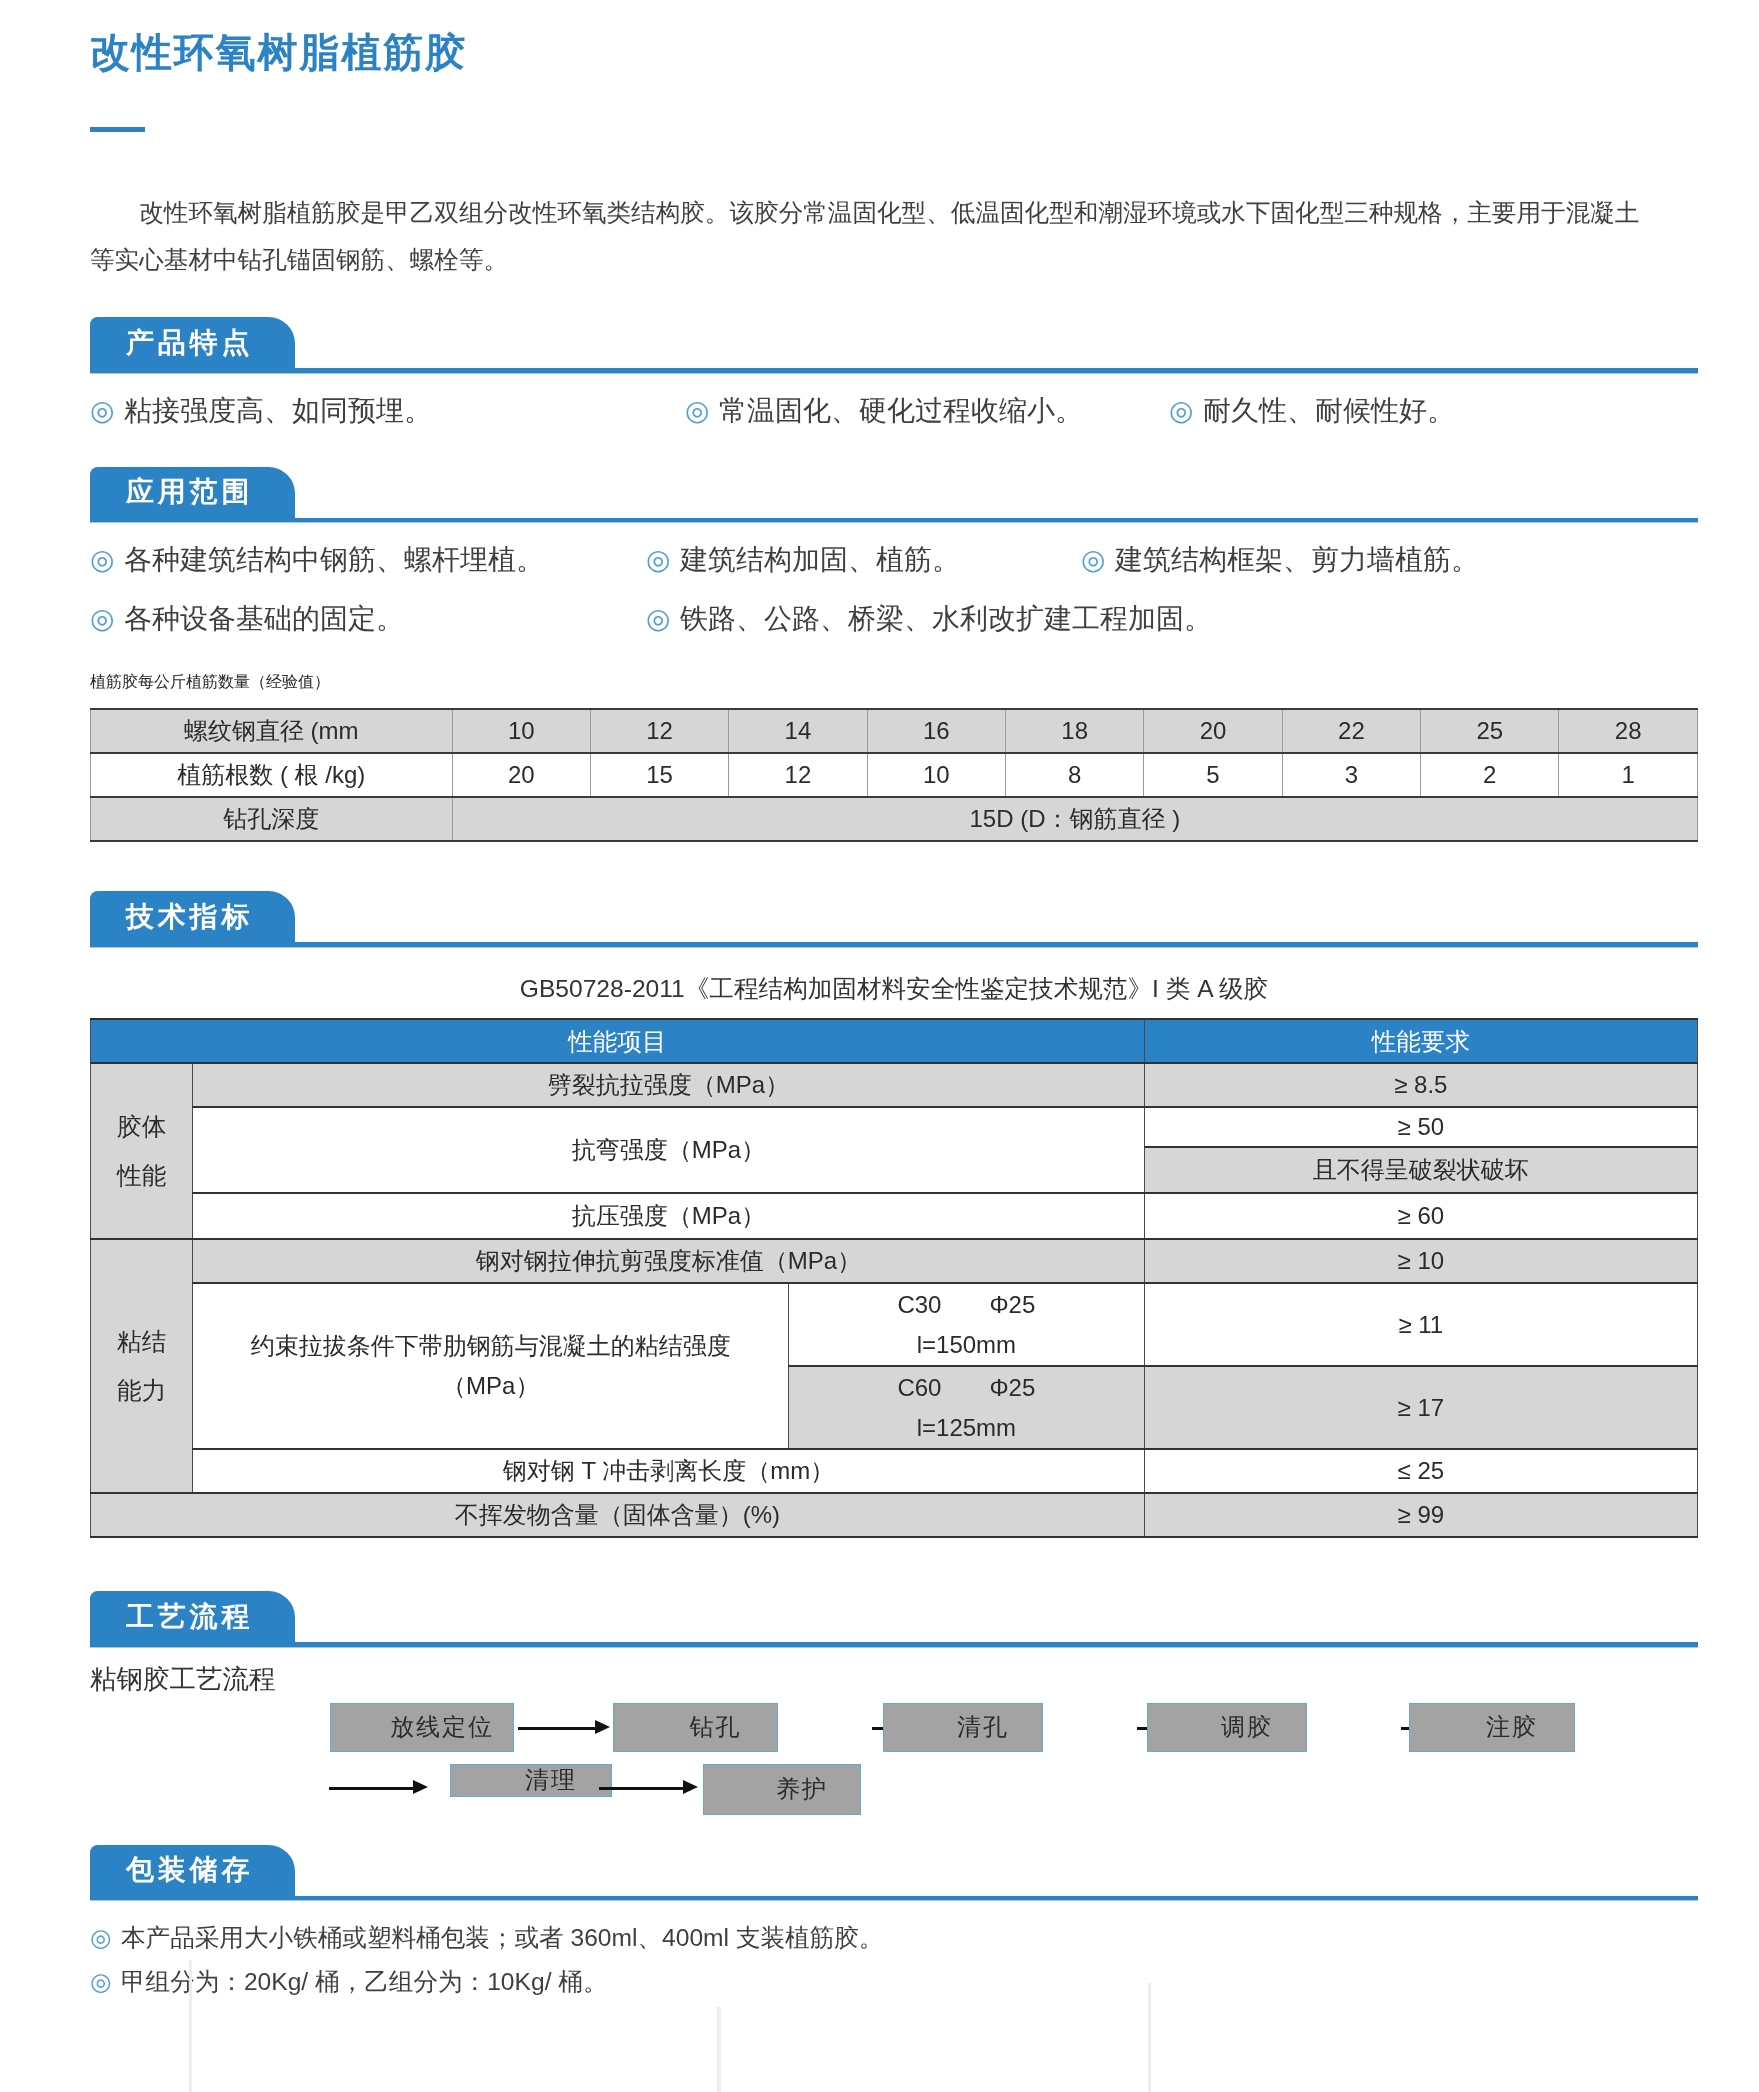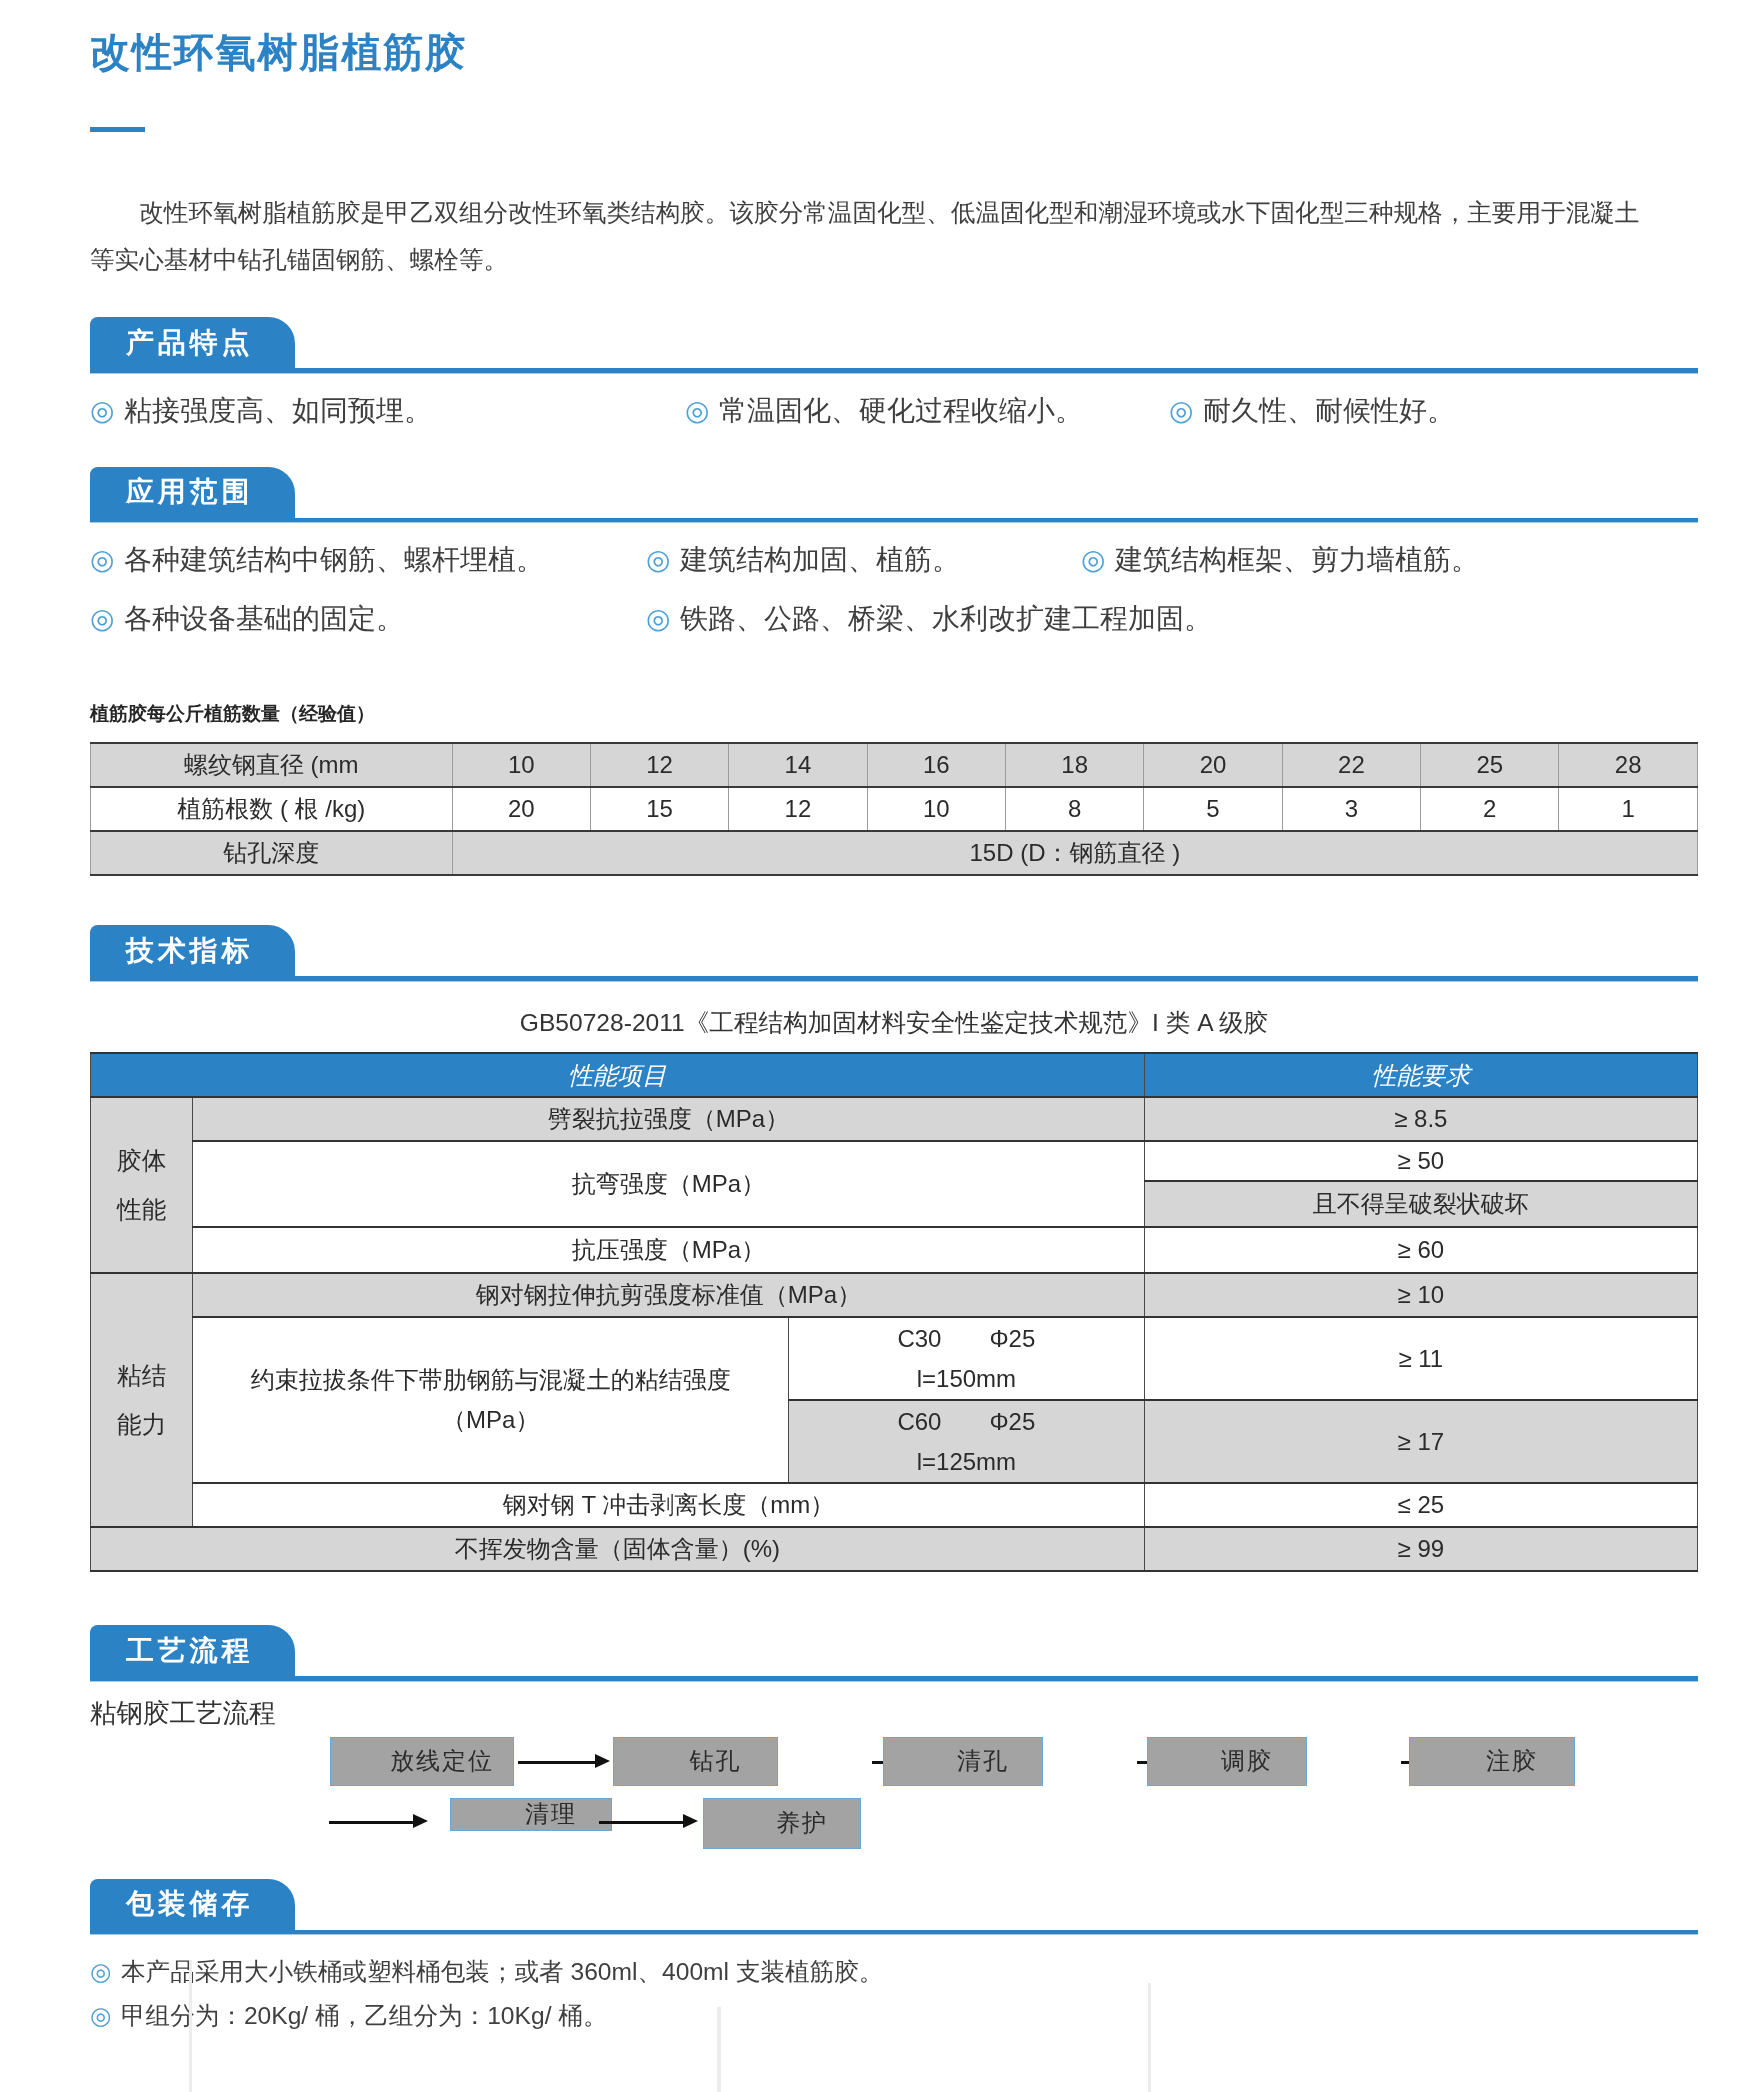--- a/index.html
+++ b/index.html
@@ -22,36 +22,36 @@
   .sec-rule{height:4.7px;background:#2b82c5;border-bottom:1.9px solid #a3cbe8;}
 
   
   .bullets{display:flex;margin-top:15px;font-size:28px;line-height:44px;color:#3f3f3f;}
   .bullets .b{white-space:nowrap;}
   .dot{color:#4d9fd6;margin-right:9.5px;}
   .feat .c1{width:595px;} .feat .c2{width:484px;}
   .appl .c1{width:556px;} .appl .c2{width:435px;}
 
   
-  .tbl-caption{margin:60px 0 15px 0;font-size:19px;font-weight:bold;color:#262626;}
+  .tbl-caption{margin:31px 0 15px 0;font-size:16px;font-weight:normal;color:#262626;}
 
   
   table{border-collapse:collapse;width:100%;table-layout:fixed;border-radius:30px;}
   .t1{font-size:24px;color:#2b2b2b;}
   .t1 td{border:0.9px solid #9b9b9b;border-top:2.8px solid #3a3a3a;border-bottom:2.8px solid #3a3a3a;
          height:42px;text-align:center;vertical-align:middle;padding:0;}
   .gray{background:#d6d6d6;}
   .white{background:#ffffff;}
 
   
   .std-line{margin-top:24.6px;text-align:center;font-size:24.6px;color:#333;}
   .t2{margin-top:13.2px;font-size:24px;color:#2b2b2b;}
   .t2 td{border:1.9px solid #4a4a4a;border-top:2.8px solid #333;border-bottom:2.8px solid #333;
          text-align:center;vertical-align:middle;padding:0;}
-  .t2 .th{background:#2b82c5;color:#fff;height:42px;font-size:24.6px;font-style:italic;}
+  .t2 .th{background:#2b82c5;color:#fff;height:42px;font-size:24.6px;}
   .t2 .h46{height:44px;} .t2 .h42{height:40px;} .t2 .h49{height:46px;} .t2 .h88{height:83px;}
   .side-label{line-height:49px;font-size:24.6px;}
   .two-line div{line-height:40px;}
 
   
   .flow-subtitle{margin-top:13.2px;font-size:26.5px;color:#333;}
   .flow{position:relative;height:121px;margin-top:5.7px;}
   .fbox{position:absolute;height:49px;background:#a3a3a3;border:1.9px solid #66a9d4;box-sizing:border-box;
         display:flex;align-items:center;justify-content:center;font-size:24px;color:#2b2b2b;letter-spacing:1.9px;padding-left:40px;}
   .farrow{position:absolute;height:2.8px;background:#111;}

